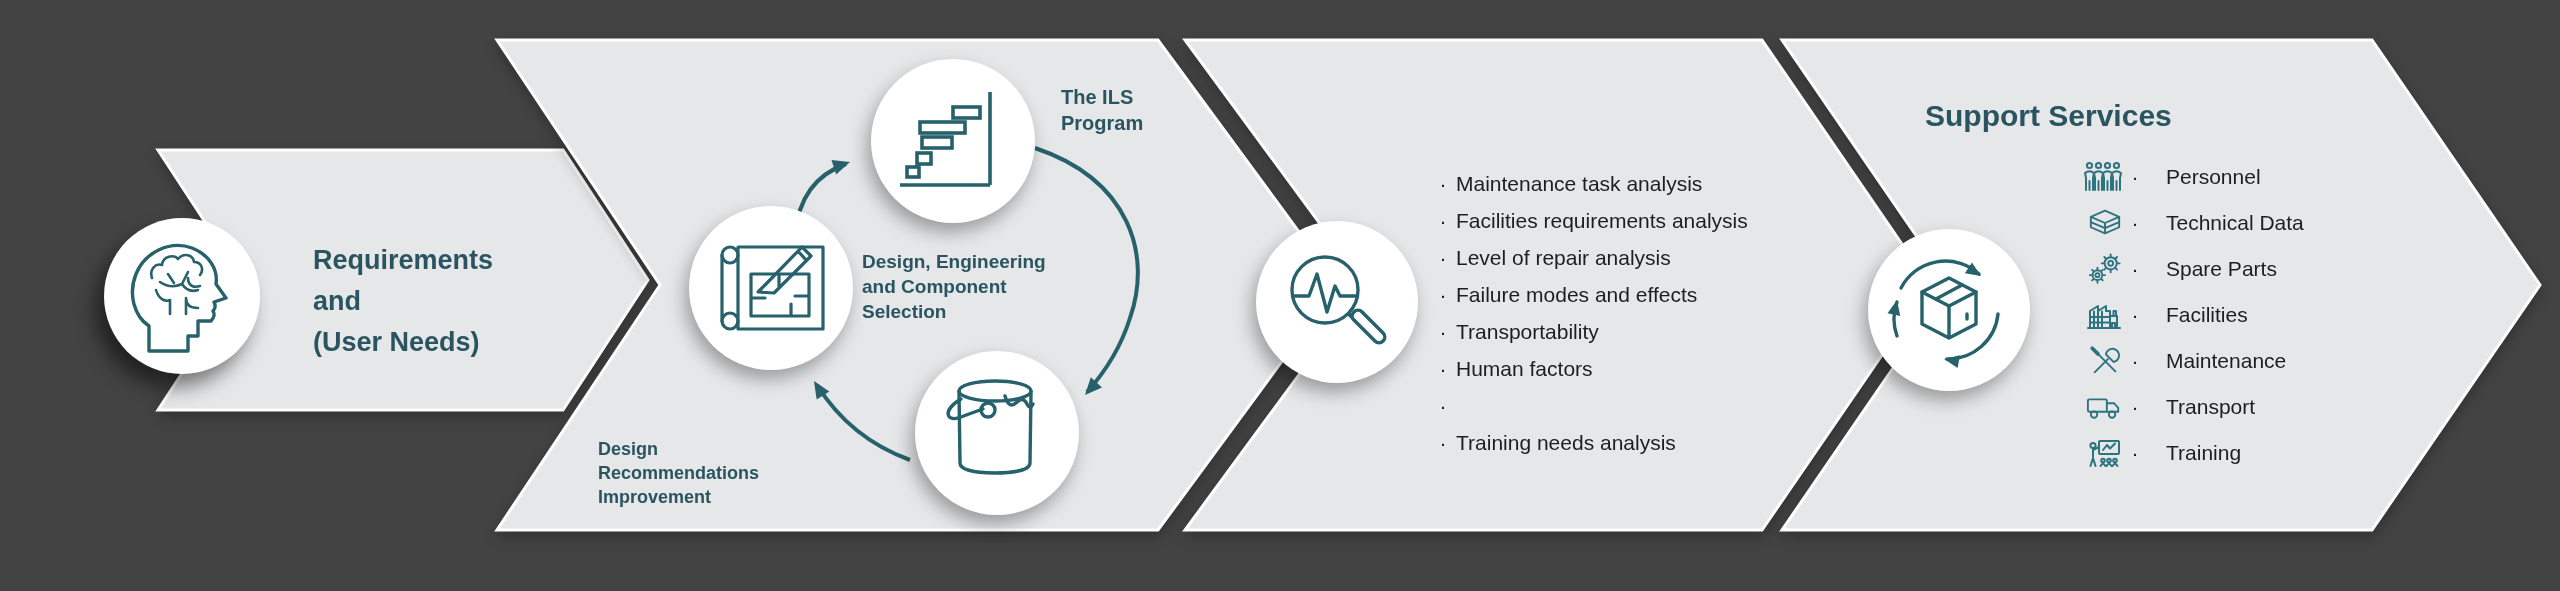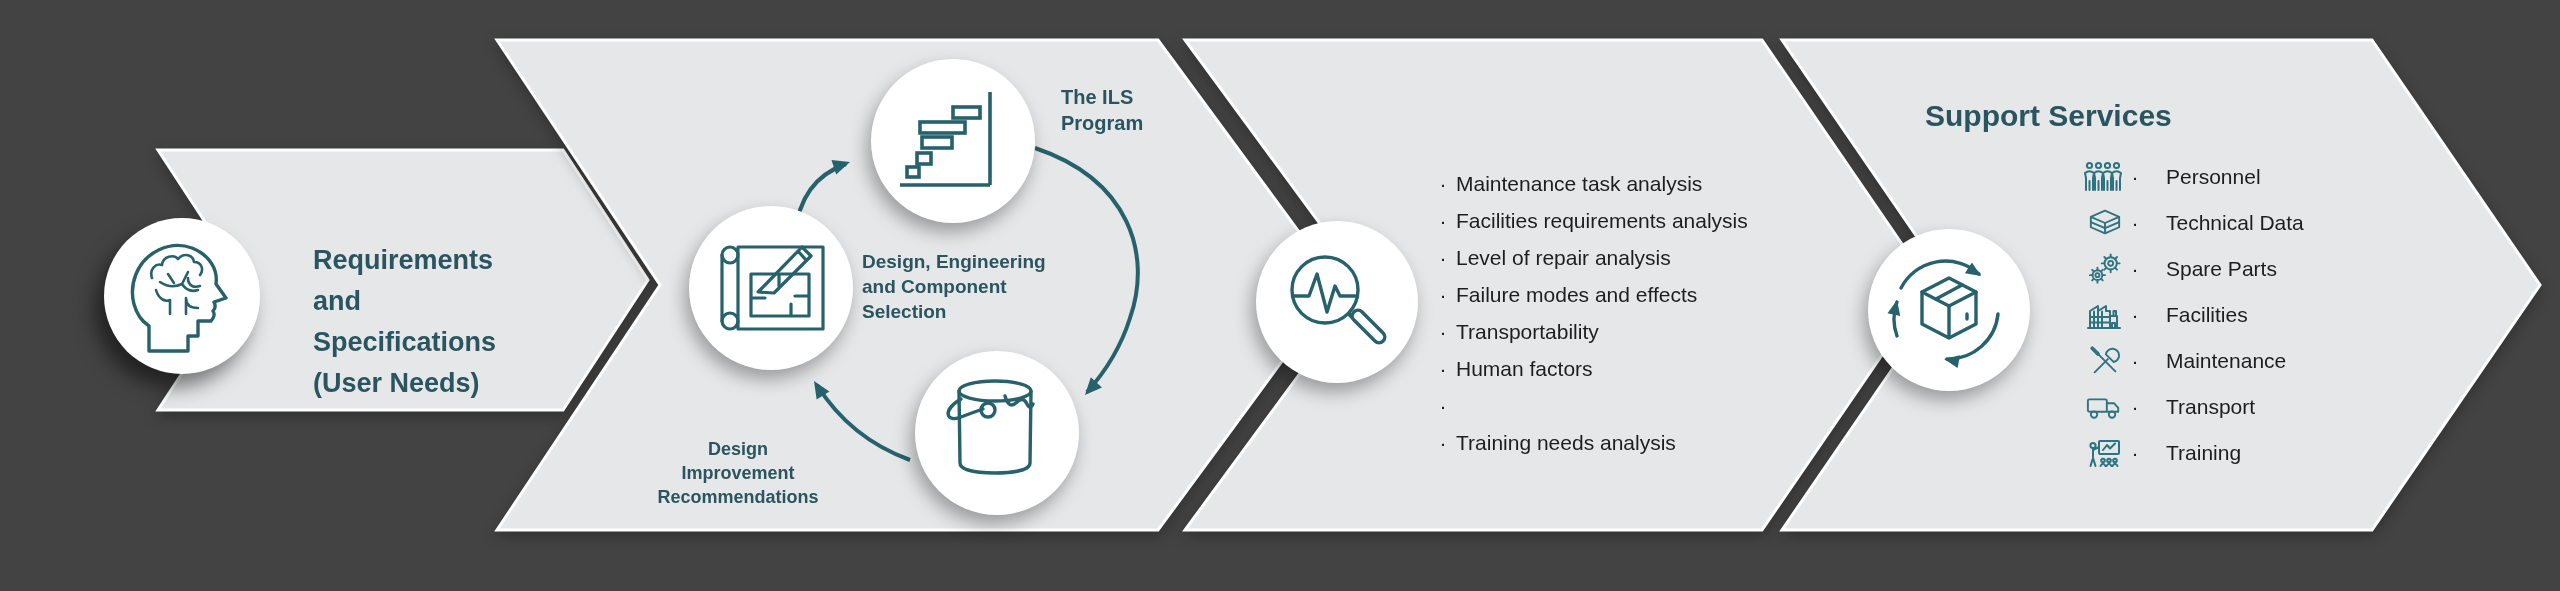--- a/index.html
+++ b/index.html
@@ -6,21 +6,21 @@
   .stage{position:relative;width:2560px;height:591px;background:#434343;overflow:hidden;
          font-family:"Liberation Sans",sans-serif;}
   svg.layer{position:absolute;left:0;top:0;}
   .chev{filter:drop-shadow(0 5px 7px rgba(0,0,0,0.28));}
   .circ{filter:drop-shadow(-4px 9px 9px rgba(0,0,0,0.33));}
   .circ-strong{filter:drop-shadow(-9px 13px 10px rgba(0,0,0,0.5));}
   .tblock{position:absolute;color:#2a5560;font-weight:700;}
   .step1-text{left:313px;top:240px;font-size:27px;line-height:41px;}
   .ils-label{left:1045px;top:84px;font-size:20px;line-height:26px;margin-left:16px;}
   .design-label{left:862px;top:249px;font-size:19px;line-height:25px;}
-  .improvement-label{left:598px;top:437px;width:280px;font-size:18px;line-height:24px;text-align:center;}
+  .improvement-label{left:598px;top:437px;width:280px;font-size:18px;line-height:24px;text-align:left;}
   .sec-title{position:absolute;color:#2a5560;font-weight:700;font-size:30px;white-space:nowrap;}
   .title3{left:1337px;top:101px;}
   .title4{left:1925px;top:99px;}
   .list3{position:absolute;left:1430px;top:170px;width:330px;display:flex;flex-direction:column;gap:10px;}
   .list3 .row{display:flex;align-items:flex-start;}
   .list3 .dot{width:26px;text-align:center;color:#1e1e1e;font-size:21px;line-height:27px;}
   .list3 .txt{width:292px;color:#1e1e1e;font-size:21px;line-height:27px;}
   .list4{position:absolute;left:2080px;top:160px;display:flex;flex-direction:column;gap:13px;}
   .list4 .row{display:flex;align-items:center;height:33px;}
   .list4 .icn{width:42px;display:flex;justify-content:flex-end;align-items:center;}
@@ -108,37 +108,36 @@
         <path d="M0,0 L-15,-6.5 L-15,6.5 Z" transform="translate(32,-34) rotate(33)"></path>
         <path d="M0,0 L-15,-6.5 L-15,6.5 Z" transform="translate(-5,49) rotate(190)"></path>
         <path d="M0,0 L-15,-6.5 L-15,6.5 Z" transform="translate(-52,-10) rotate(-78)"></path>
       </g>
     </g>
   </svg>
 
   <div class="tblock step1-text">
     <div>Requirements</div>
     <div>and</div>
-    <div>Specifications</div>
     <div>(User Needs)</div>
   </div>
 
   <div class="tblock ils-label">
     <div>The ILS</div>
     <div>Program</div>
   </div>
   <div class="tblock design-label">
     <div>Design, Engineering</div>
     <div>and Component</div>
     <div>Selection</div>
   </div>
   <div class="tblock improvement-label">
     <div>Design</div>
+    <div>Recommendations</div>
     <div>Improvement</div>
-    <div>Recommendations</div>
   </div>
 
   <div class="list3">
     <div class="row">
         <span class="dot">·</span>
         <span class="txt">Maintenance task analysis</span>
       </div>
     <div class="row">
         <span class="dot">·</span>
         <span class="txt">Facilities requirements analysis</span>

